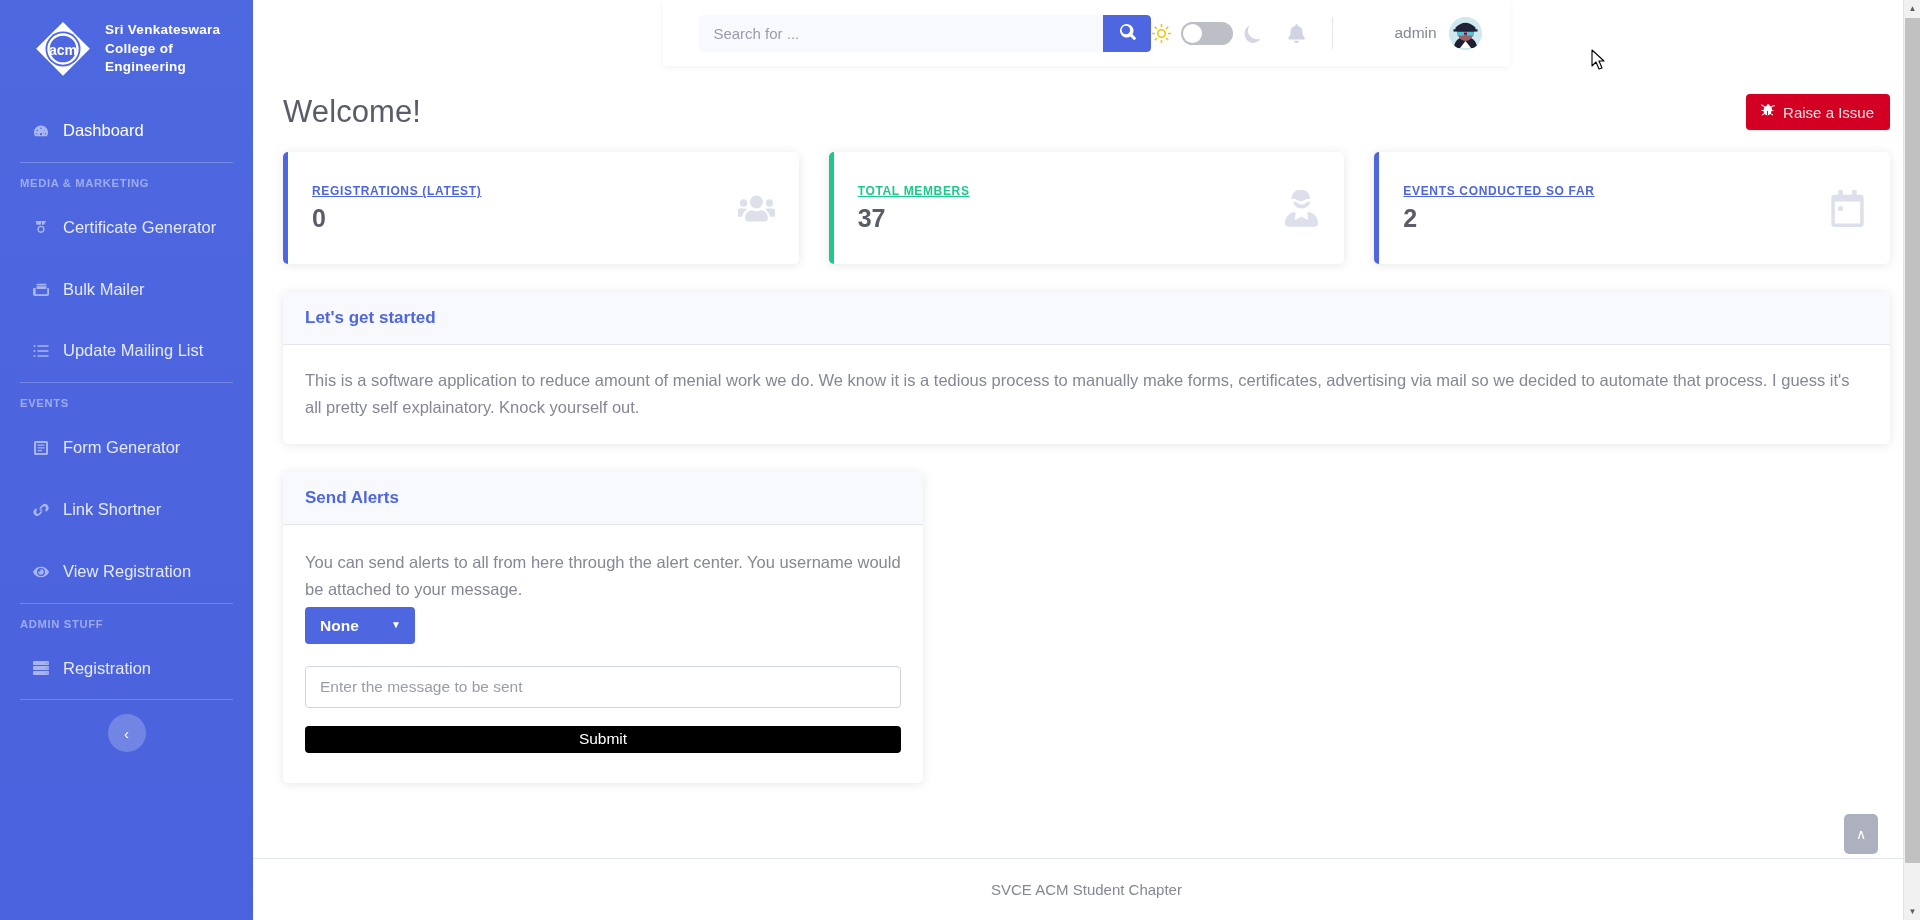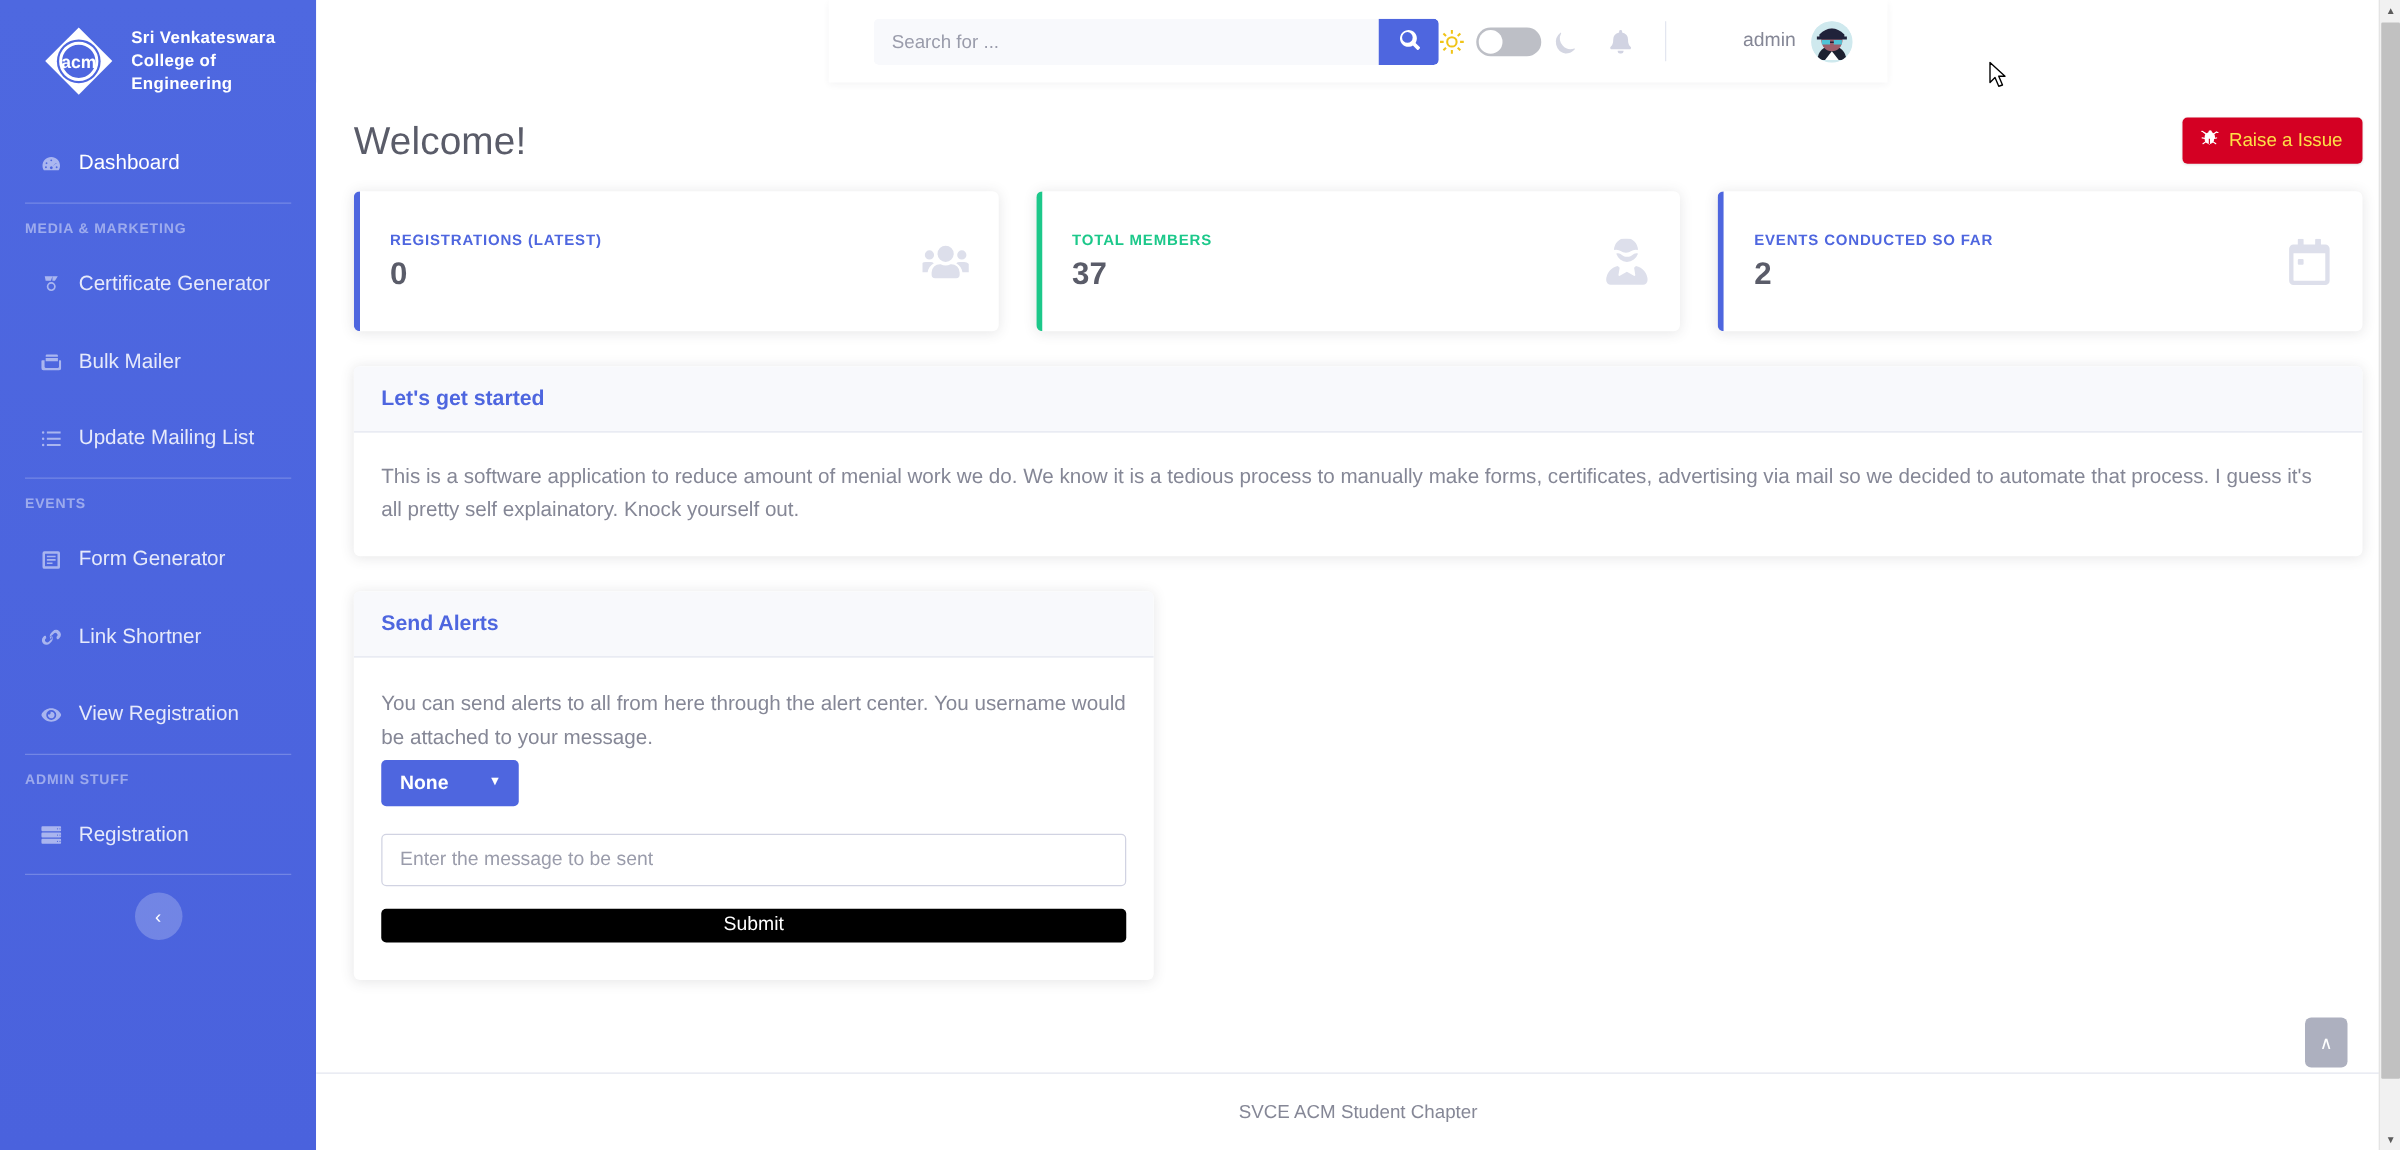--- a/index.html
+++ b/index.html
@@ -221,21 +221,21 @@
     padding: 28px 0 22px 0;
   }
   .page-title {
     font-size: 31px;
     font-weight: 400;
     color: #5a5c69;
     letter-spacing: .1px;
   }
   .btn-issue {
     background: #d40023;
-    color: #fde047;
+    color: #e5e5e5;
     border: 0;
     border-radius: 4px;
     font-size: 15px;
     font-family: inherit;
     padding: 9px 16px 9px 14px;
     cursor: pointer;
     display: inline-flex;
     align-items: center;
     gap: 8px;
     box-shadow: 0 1px 2px rgba(0,0,0,.1);
@@ -261,20 +261,21 @@
     min-height: 112px;
   }
   .stat-card.green { border-left-color: #1cc88a; }
   .stat-label {
     font-size: 12px;
     font-weight: 700;
     letter-spacing: .055em;
     color: #4e66df;
     text-transform: uppercase;
     margin-bottom: 7px;
+    text-decoration: underline;
   }
   .stat-card.green .stat-label { color: #1cc88a; }
   .stat-value {
     font-size: 25px;
     font-weight: 700;
     color: #5a5c69;
     line-height: 1.1;
   }
   .stat-icon svg { width: 37px; height: 37px; fill: #dddfeb; display: block; }
 

